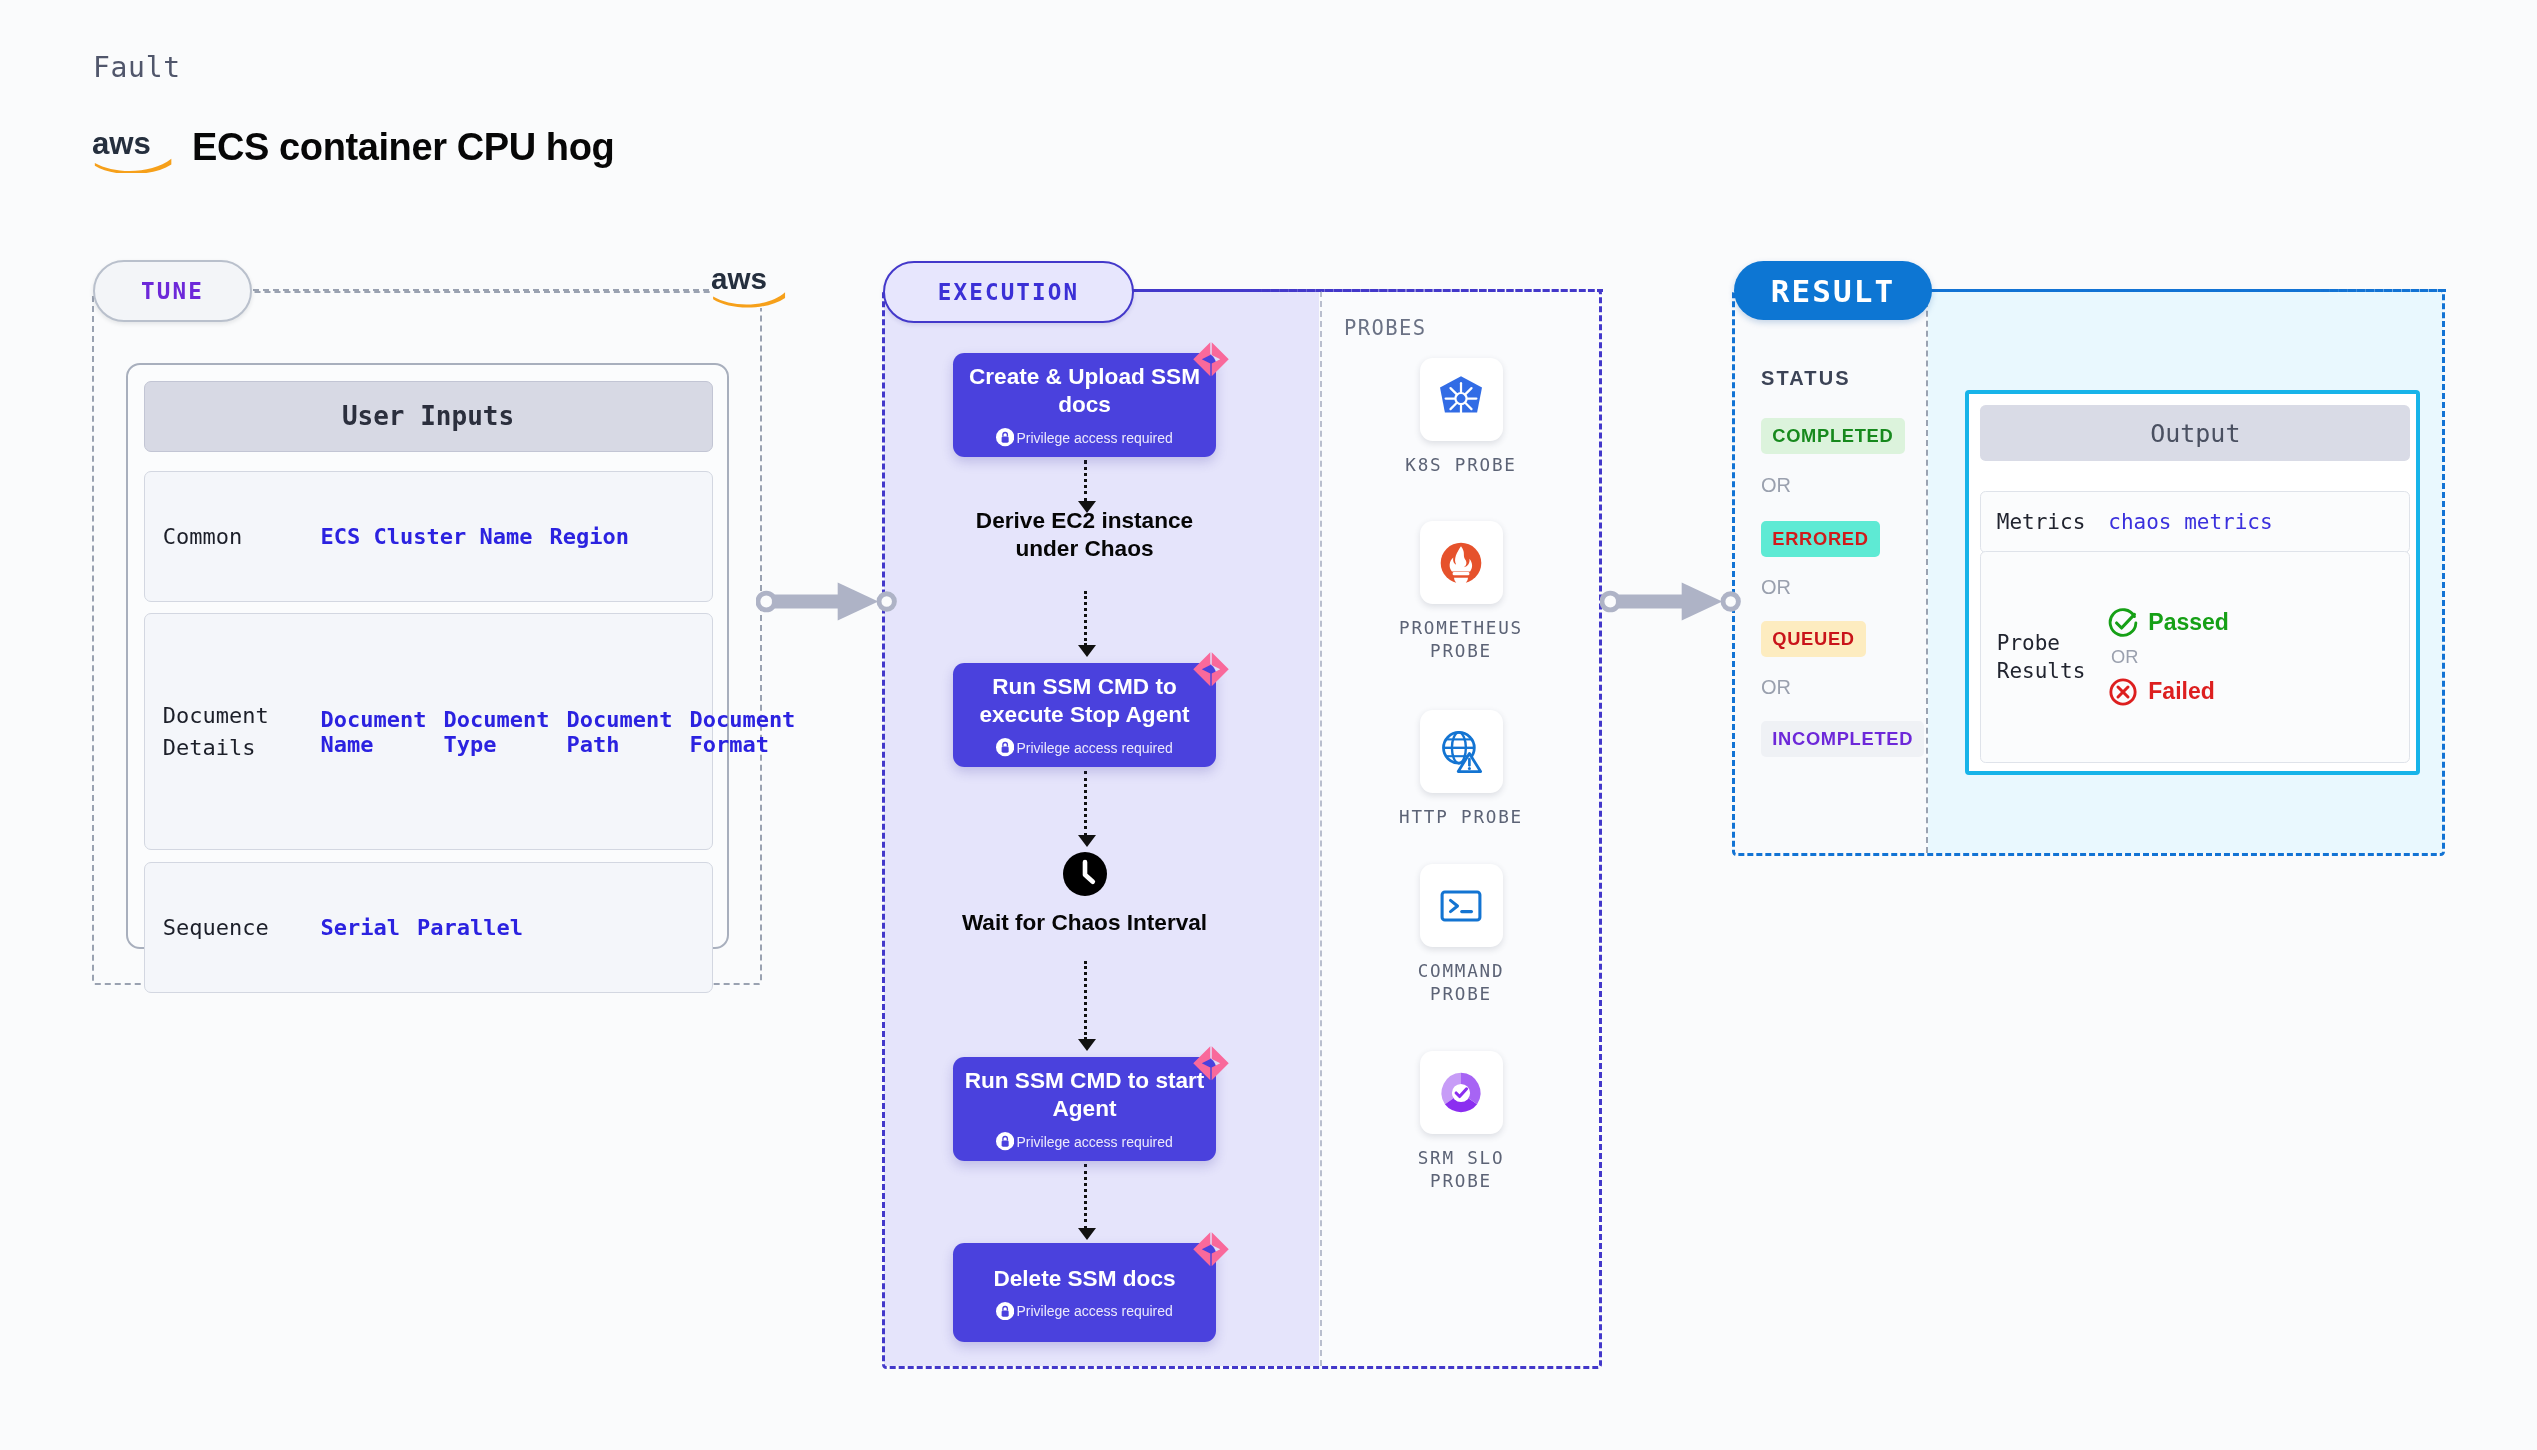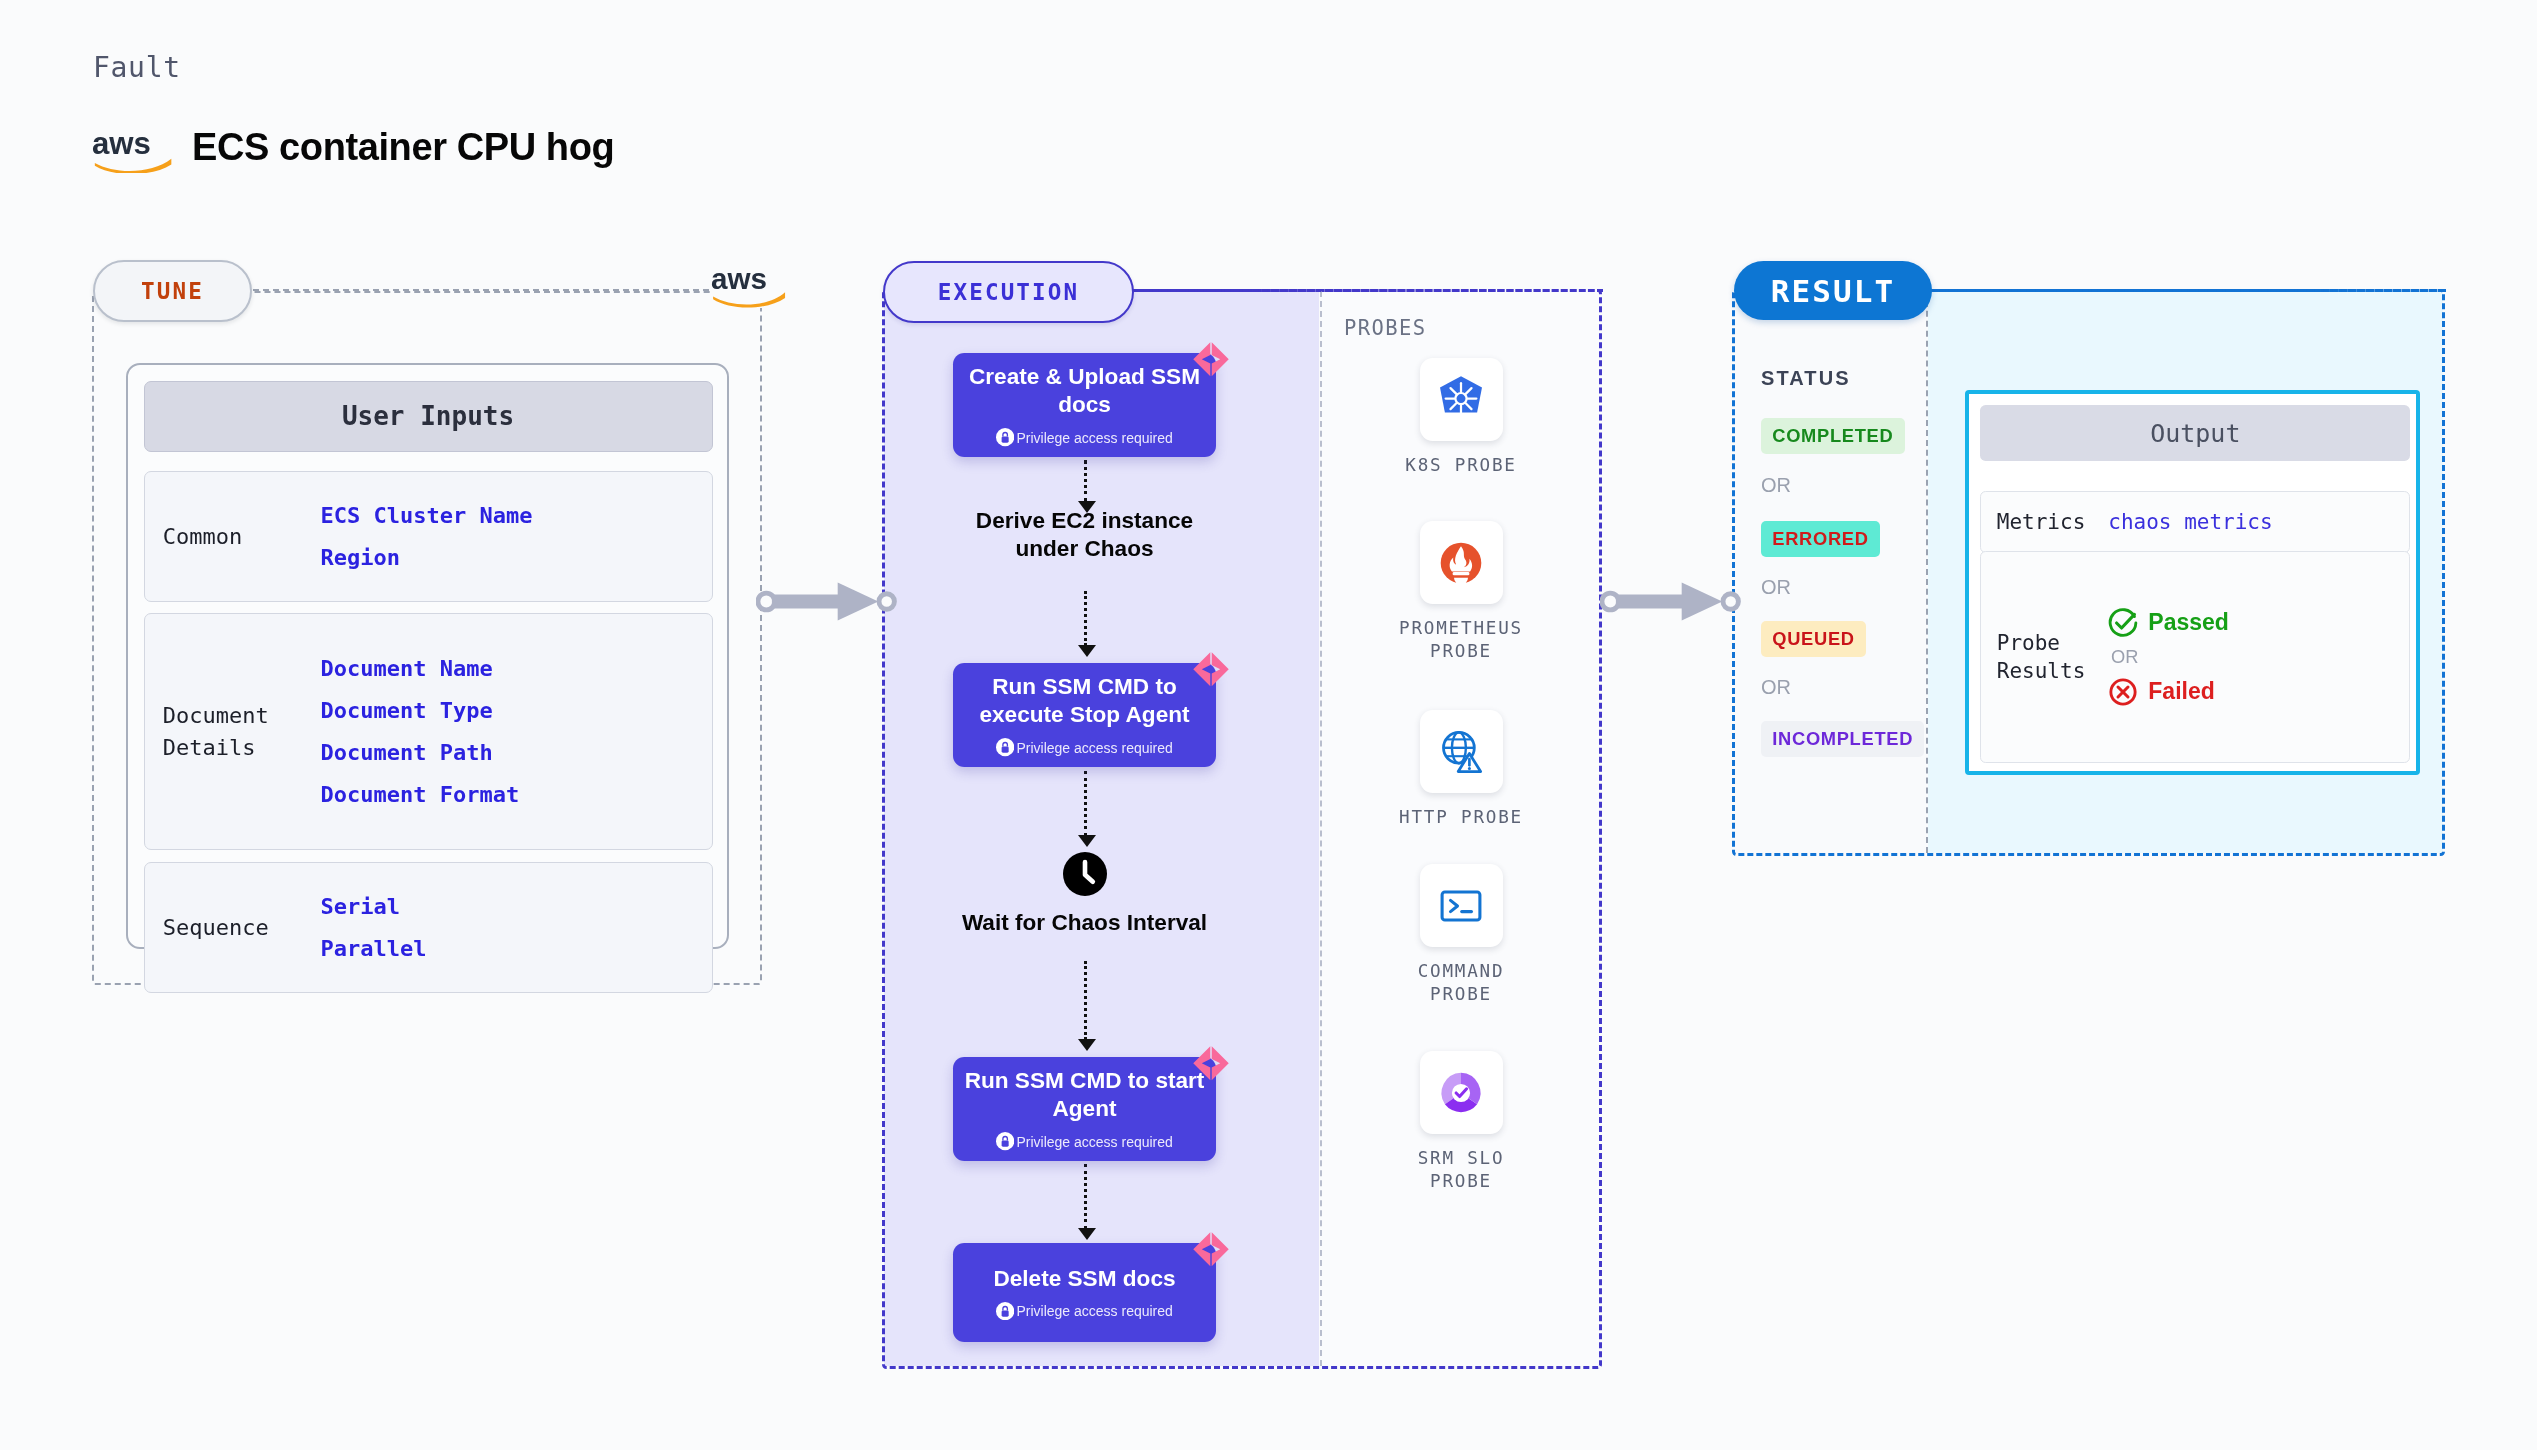--- a/index.html
+++ b/index.html
@@ -33,21 +33,21 @@
   }
   .subcard { position: absolute; border-radius: 7px; }
 
   
   #tune-border {
     left: 92px; top: 291px; width: 670px; height: 694px;
     border: 2.8px dashed #9aa2b1; border-radius: 2.8px; background: #fafbfc;
   }
   #tune-pill {
     left: 93px; top: 260px; width: 159px; height: 62px;
-    background: #f3f5f8; border: 2.1px solid #b9c0cc; color: #c2410c; font-size: 22.6px;
+    background: #f3f5f8; border: 2.1px solid #b9c0cc; color: #6d28d9; font-size: 22.6px;
     box-shadow: 0 2.1px 4.2px rgba(20,25,40,.10);
   }
   #tune-dash-line {
     position: absolute; left: 253px; top: 289px; width: 466px; height: 0;
     border-top: 2.8px dashed #9aa2b1; z-index: 3;
   }
   #aws-logo-tune { position: absolute; left: 711px; top: 261px; width: 79px; height: 47px; background:#fafbfc; z-index: 5; }
 
   #user-inputs-card {
     position: absolute; left: 126px; top: 363px; width: 603px; height: 586px;
@@ -61,21 +61,21 @@
   }
   .input-group {
     left: 15.5px; width: 569px;
     background: #f4f6fa; border: 0.7px solid #d3d7e1;
     display: flex; align-items: center;
   }
   .ig-label {
     width: 176px; padding-left: 18.3px; flex: none;
     font-family: "DejaVu Sans Mono", monospace; font-size: 22px; color: #1c1f29; line-height: 1.42;
   }
-  .ig-values { display: flex; flex-direction: column; gap: 17px; }
+  .ig-values { display: flex; gap: 17px; }
   .ig-values span {
     font-family: "DejaVu Sans Mono", monospace; font-size: 22px;
     color: #2b22e0; font-weight: bold;
   }
   #grp-common  { top: 106px; height: 131px; }
   #grp-doc     { top: 248px; height: 237px; }
   #grp-seq     { top: 497px; height: 131px; }
 
   
   .connector { position: absolute; z-index: 7; }

